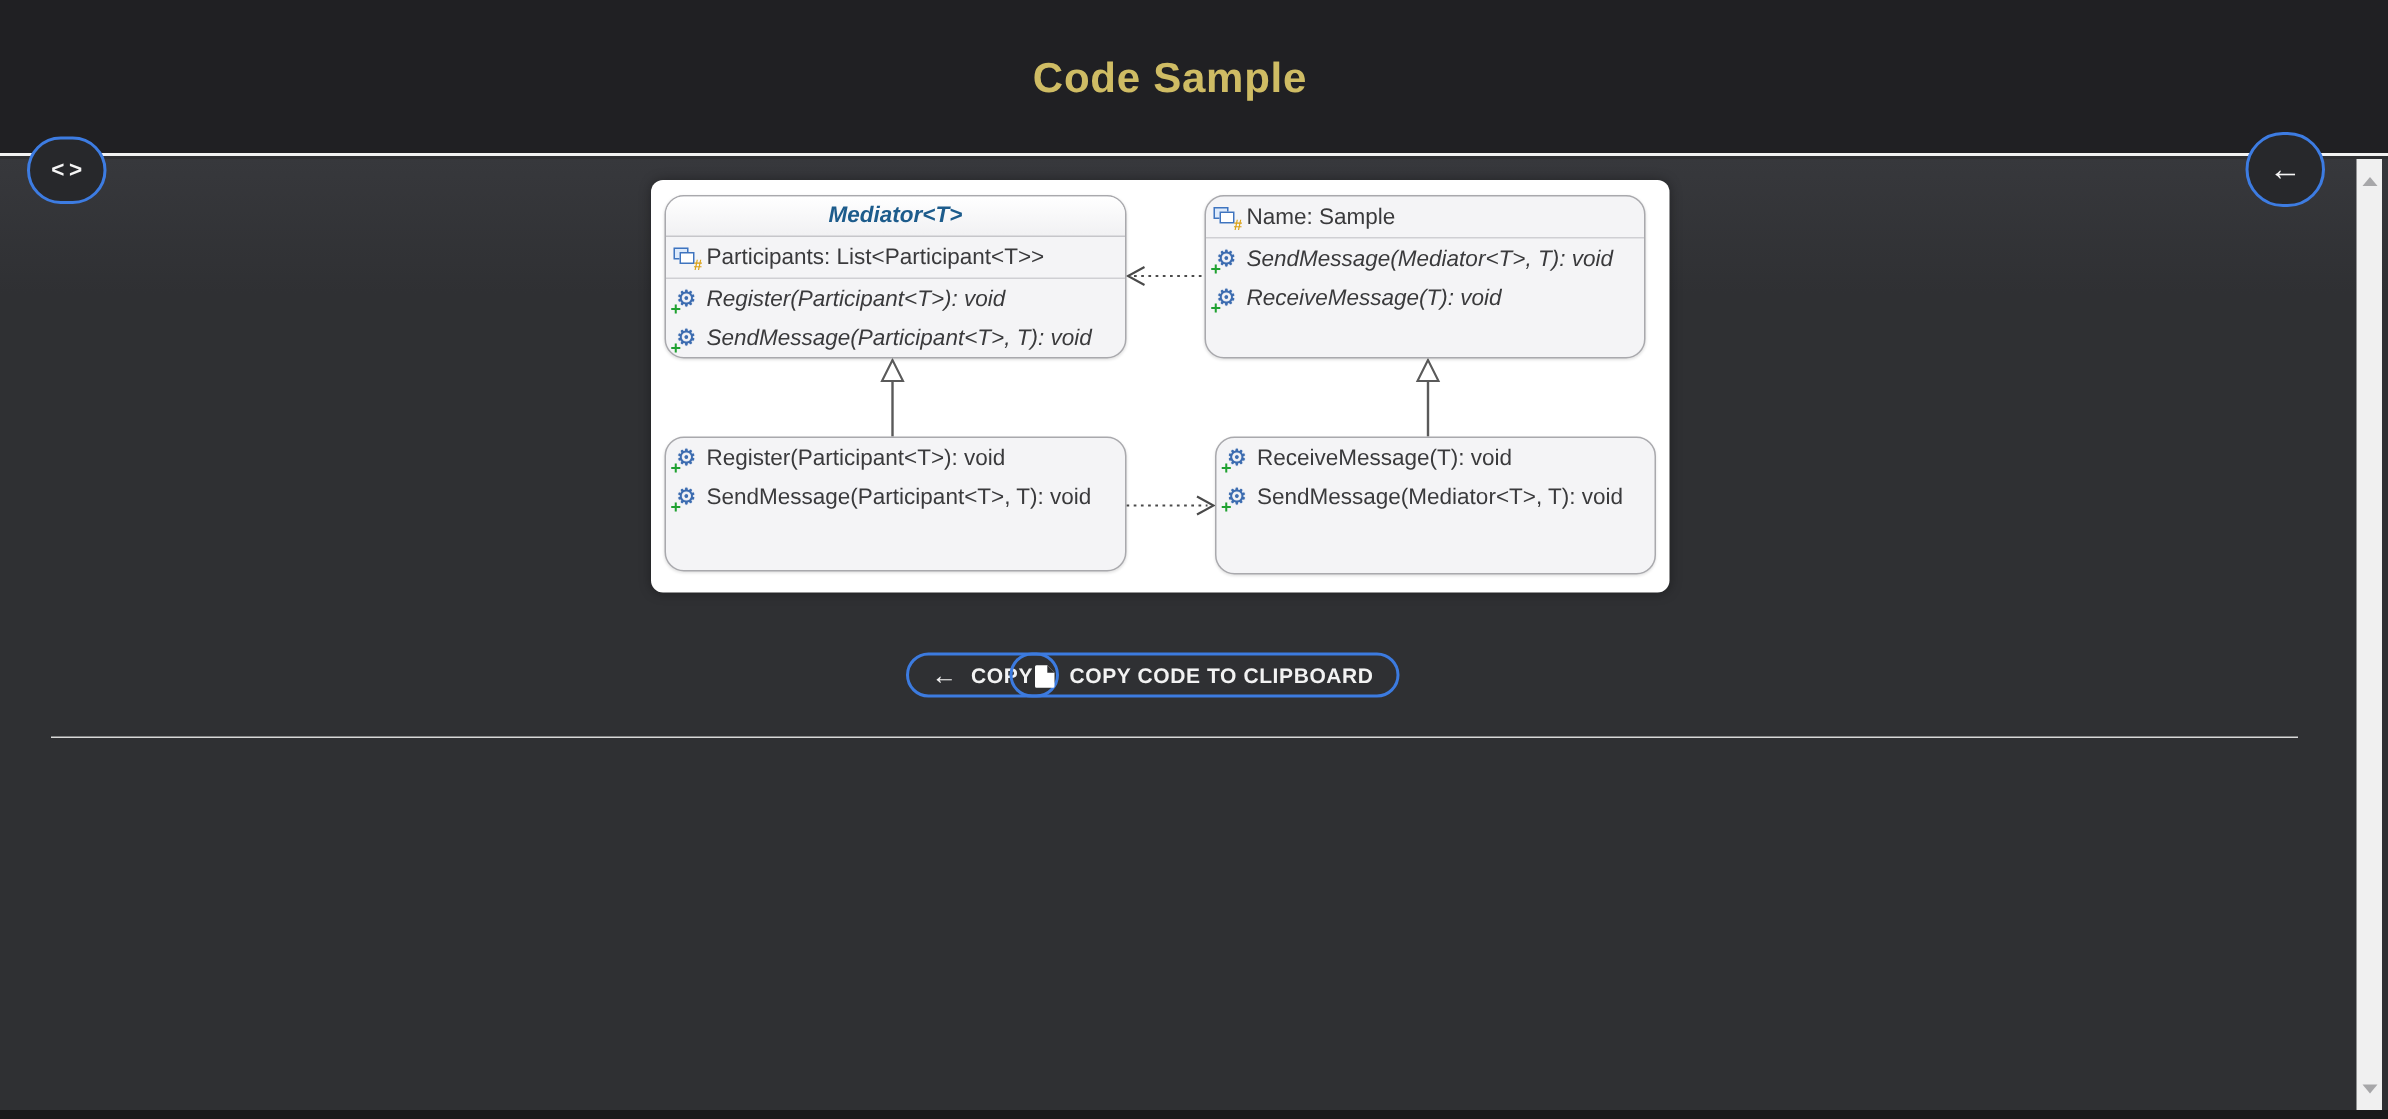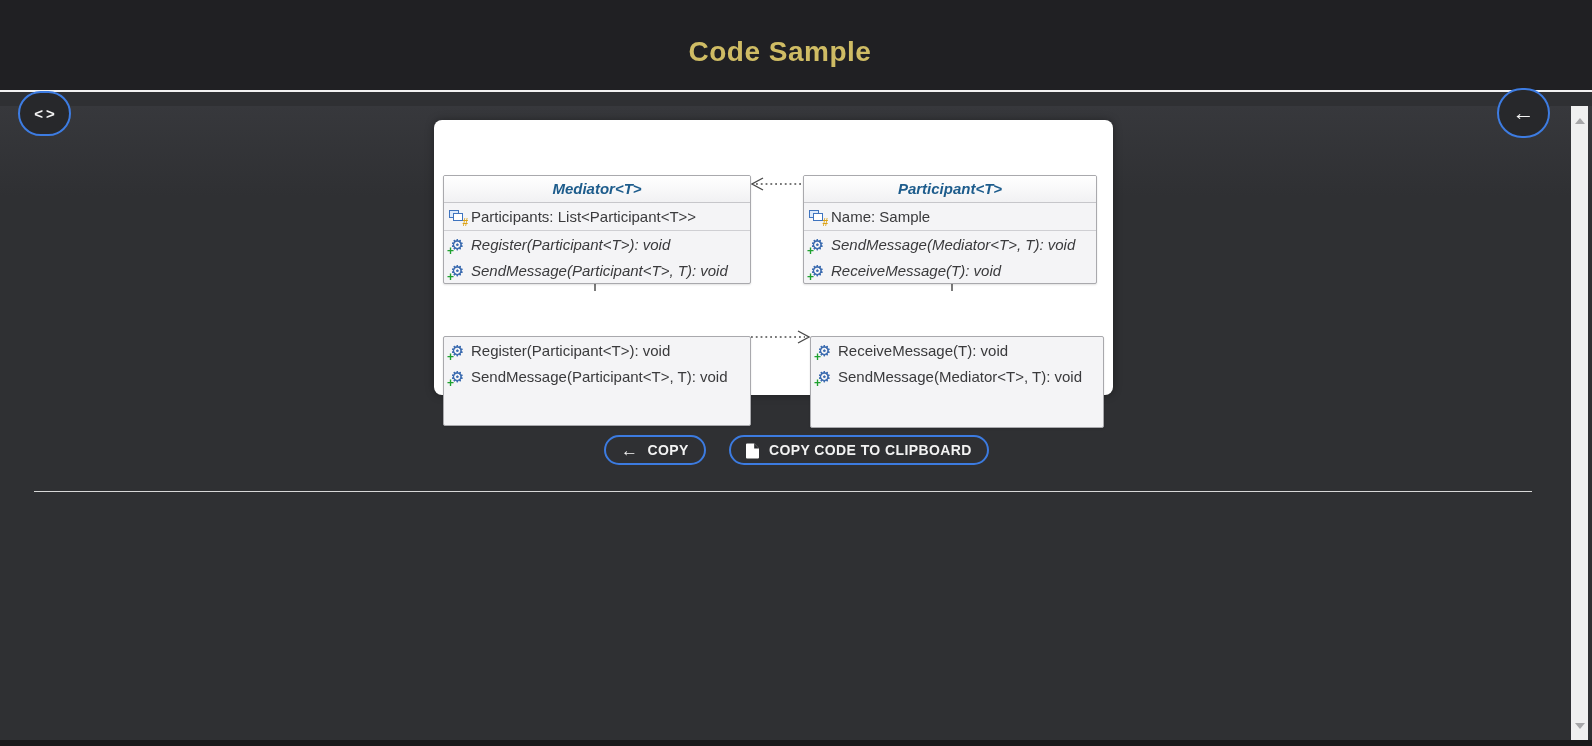--- a/index.html
+++ b/index.html
@@ -1,21 +1,21 @@
 <!DOCTYPE html>
 <html><head>
 <meta charset="utf-8">
 <style>
   * { margin:0; padding:0; box-sizing:border-box; }
   html,body { width:1592px; height:746px; overflow:hidden; background:#2f3033;
     font-family:"Liberation Sans","DejaVu Sans",sans-serif; }
   .stage { position:relative; width:1592px; height:746px; }
 
   
-  .header { position:absolute; left:0; top:0; width:1592px; height:92px;
+  .header { position:absolute; left:0; top:0; width:1592px; height:104px;
     background:#202023; border-bottom:2px solid #f2f2f2; z-index:2; }
   .page-title { position:absolute; left:0; right:32px; top:36px; text-align:center;
     font-size:28px; font-weight:bold; color:#cfbc64; letter-spacing:0.5px; }
 
   
   .float-btn { position:absolute; z-index:5; background:#27282b;
     border:2px solid #3d7ce2; border-radius:26px; color:#f5f5f5;
     display:flex; align-items:center; justify-content:center; cursor:pointer; }
   .float-btn.left { left:18px; top:91px; width:53px; height:45px; }
   .float-btn.right { left:1497px; top:88px; width:53px; height:50px; }
@@ -26,21 +26,21 @@
   .main { position:absolute; left:0; top:106px; width:1592px; height:634px;
     background:linear-gradient(180deg,#37383c 0px,#2f3033 90px); }
 
   
   .canvas { position:absolute; left:434px; top:14px; width:679px; height:275px;
     background:#ffffff; border-radius:8px; box-shadow:0 0 8px rgba(0,0,0,0.35); }
   .connectors { position:absolute; left:0; top:0; width:679px; height:275px; }
 
   
   .uml-class { position:absolute; background:#f4f4f6; border:1px solid #a9a9ad;
-    border-radius:2px; overflow:hidden; box-shadow:0 1px 2px rgba(0,0,0,0.12);margin-top:45px; }
+    border-radius:13px; overflow:hidden; box-shadow:0 1px 2px rgba(0,0,0,0.12); }
   .uml-title { height:27px; line-height:26px; text-align:center;
     background:linear-gradient(180deg,#ffffff,#f1f1f3); border-bottom:1px solid #c6c6ca;
     color:#1d5c8c; font-size:15px; font-weight:bold; }
   .uml-title.abstract { font-style:italic; }
   .uml-row { display:flex; align-items:center; gap:5px; padding-left:5px;
     font-size:15px; color:#3a3a3c; white-space:nowrap; }
   .uml-row.field { height:28px; border-bottom:1px solid #cfcfd3; }
   .uml-row.method { height:26px; }
   .uml-row.abstract span.lbl { font-style:italic; }
 
@@ -64,21 +64,21 @@
   .icon-method em { position:absolute; left:-2px; bottom:-4px; font-style:normal;
     font-weight:900; font-size:12px; color:#1fa130; text-shadow:none; line-height:1; }
 
   
   .action-btn { position:absolute; top:329px; height:30px; display:inline-flex;
     align-items:center; gap:9px; padding:0 15px; background:transparent;
     border:2px solid #3c7be0; border-radius:16px; color:#f2f2f2;
     font-family:"Liberation Sans",sans-serif; font-size:14px; font-weight:bold;
     letter-spacing:0.4px; cursor:pointer; }
   .btn-back { left:604px; }
-  .btn-copy { left:729px;align-items:center; }
+  .btn-copy { left:673px;align-items:center; }
   .btn-back .arrow-glyph { font-size:17px; font-weight:normal; }
 
   
   .divider { position:absolute; left:34px; top:385px; width:1498px; height:1px;
     background:#d8d8d8; }
 
   
   .scrollbar { position:absolute; left:1571px; top:106px; width:17px; height:634px;
     background:#f0f0f0; z-index:4; }
   .scroll-arrow { position:absolute; left:0; width:17px; height:17px; cursor:pointer;
@@ -150,21 +150,20 @@
           <span class="icon-method">⚙<em>+</em></span>
           <span class="lbl">Register(Participant&lt;T&gt;): void</span>
         </div>
         <div class="uml-row method abstract">
           <span class="icon-method">⚙<em>+</em></span>
           <span class="lbl">SendMessage(Participant&lt;T&gt;, T): void</span>
         </div>
       </div>
 
       <div class="uml-class box-participant">
-        <div class="uml-title abstract">Participant&lt;T&gt;</div>
         <div class="uml-row field">
           <span class="icon-field">
               <i class="b"></i>
               <i class="f"></i>
               <em>#</em>
             </span>
           <span class="lbl">Name: Sample</span>
         </div>
         <div class="uml-row method abstract">
           <span class="icon-method">⚙<em>+</em></span>

